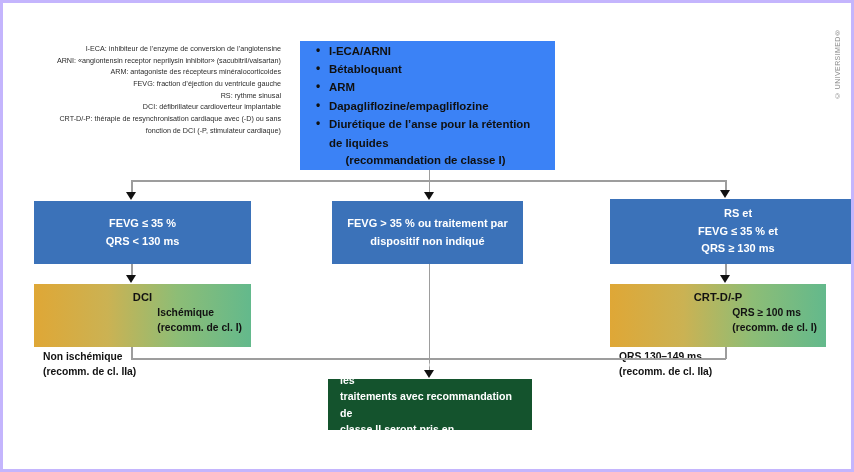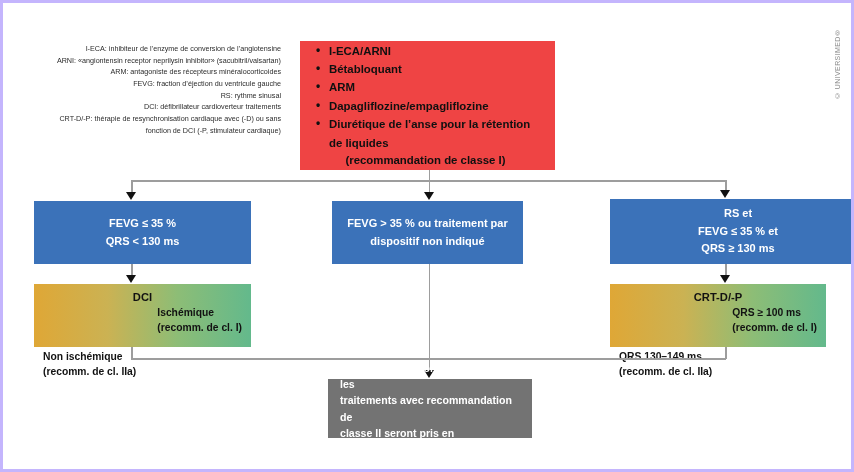--- a/index.html
+++ b/index.html
@@ -45,21 +45,21 @@
     color: #111111;
     font-weight: bold;
   }
 
   
   #box-therapy {
     left: 297px;
     top: 38px;
     width: 255px;
     height: 129px;
-    background: #ef4444;
+    background: #3b82f6;
     padding: 8px 24px 8px 14px;
     justify-content: center;
   }
   #box-therapy ul {
     margin: 0;
     padding: 0;
     list-style: none;
   }
   #box-therapy li {
     position: relative;
@@ -132,22 +132,22 @@
   .box-grad .grad-col.left  { text-align: left; padding-left: 2px; margin-top: 44px; }
   .box-grad .grad-col.right { text-align: left; padding-right: 2px; }
   #box-dci .grad-col.right { padding-left: 6px; }
   #box-crt .grad-col.right { padding-left: 4px; }
 
   
   #box-persist {
     left: 325px;
     top: 376px;
     width: 204px;
-    height: 59px;
-    background: #737373;
+    height: 51px;
+    background: #14532d;
     color: #ffffff;
     text-align: left;
     font-size: 10.6px;
     line-height: 1.52;
     padding: 4px 10px 4px 12px;
     justify-content: center;
   }
   #box-persist .line { display: block; }
 
   
@@ -189,21 +189,21 @@
 <div id="canvas">
 
   <div id="copyright">© UNIVERSIMED®</div>
 
   <div class="legend">
     <div class="ln">I-ECA: inhibiteur de l’enzyme de conversion de l’angiotensine</div>
     <div class="ln">ARNI: «angiontensin receptor neprilysin inhibitor» (sacubitril/valsartan)</div>
     <div class="ln">ARM: antagoniste des récepteurs minéralocorticoides</div>
     <div class="ln">FEVG: fraction d’éjection du ventricule gauche</div>
     <div class="ln">RS: rythme sinusal</div>
-    <div class="ln">DCI: défibrillateur cardioverteur traitements</div>
+    <div class="ln">DCI: défibrillateur cardioverteur implantable</div>
     <div class="ln">CRT-D/-P: thérapie de resynchronisation cardiaque avec (-D) ou sans</div>
     <div class="ln">fonction de DCI (-P, stimulateur cardiaque)</div>
   </div>
 
   <div class="box" id="box-therapy">
     <ul>
       <li>I-ECA/ARNI</li>
       <li>Bétabloquant</li>
       <li>ARM</li>
       <li>Dapagliflozine/empagliflozine</li>

